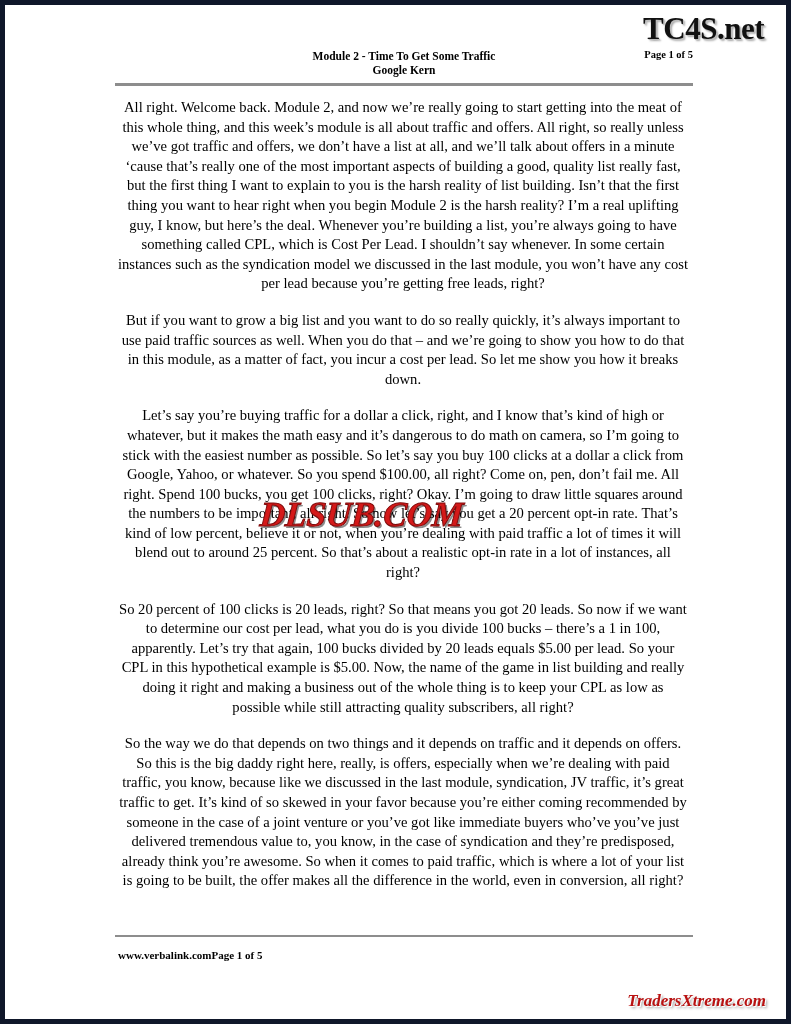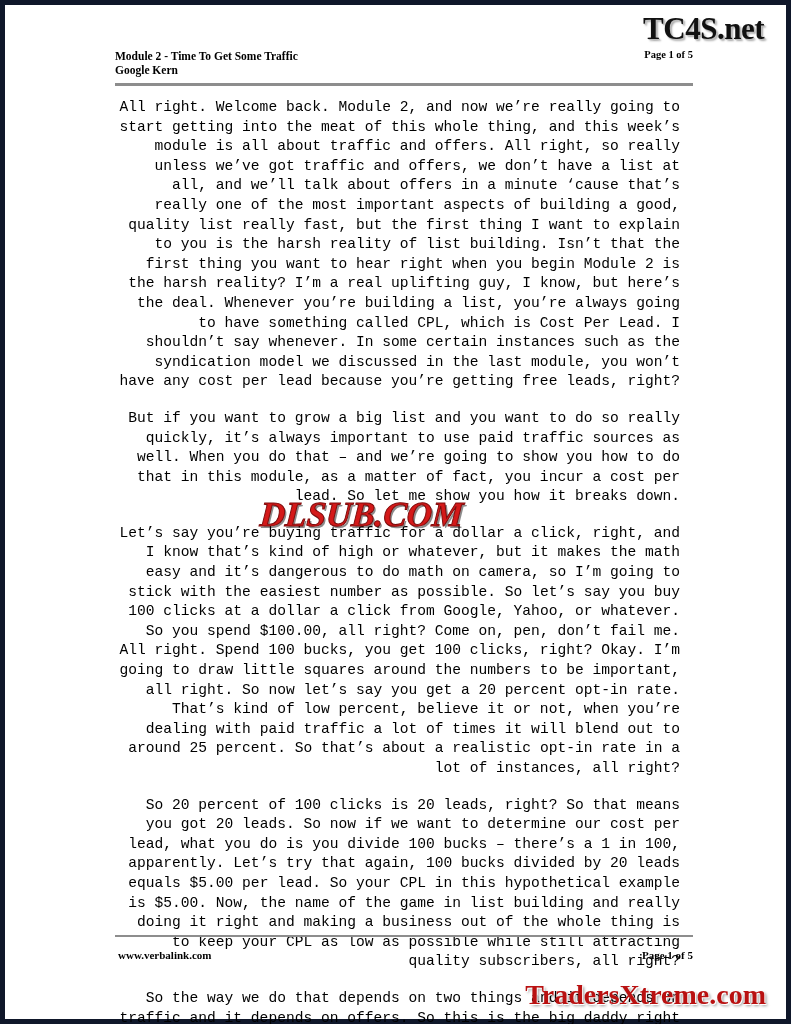--- a/index.html
+++ b/index.html
@@ -41,21 +41,21 @@
 
   
   .header {
     position: absolute;
     left: 110px;
     top: 44px;
     width: 578px;
     height: 30px;
   }
   .header-center {
-    text-align: left;
+    text-align: center;
     font-weight: bold;
     font-size: 11.5px;
     font-family: "Liberation Serif", serif;
     line-height: 14px;
   }
   .header-page {
     position: absolute;
     right: 0;
     top: 0;
     font-weight: bold;
@@ -71,43 +71,42 @@
   }
 
   
   .body {
     position: absolute;
     left: 113px;
     top: 93px;
     width: 570px;
   }
   .body p {
-    margin: 0 8px 17px 0;
-    font-family: Liberation Mono, monospace;
+    margin: 0 0 17px 0;
+    font-family: Liberation Serif, serif;
     font-size: 14.6px;
     line-height: 19.6px;
-    text-align: right;
+    text-align: center;
   }
 
   
   .rule-bottom {
     position: absolute;
     left: 110px;
     bottom: 82px;
     width: 578px;
     height: 2px;
     background: #8d8d8d;
   }
   .footer {
     position: absolute;
     left: 113px;
     bottom: 58px;
     width: 575px;
     display: flex;
-    justify-content: space-between;
     font-weight: bold;
     font-size: 11px;
     font-family: "Liberation Serif", serif;
   }
 
   
   .dlsub {
     position: absolute;
     left: 255px;
     top: 490px;
@@ -120,23 +119,24 @@
     -webkit-text-stroke: 1px #7d0b0b;
     text-shadow: 2px 2px 0 rgba(0,0,0,0.45);
     transform: skewX(-4deg);
   }
   .traders {
     position: absolute;
     right: 20px;
     bottom: 8px;
     font-family: "Liberation Serif", serif;
     font-weight: bold;
-    font-size: 28px;
+    font-size: 17px;
     color: #b91111;
     text-shadow: 1px 1px 0 #ffffff, 2px 2px 3px rgba(0,0,0,0.4);
+    font-style: italic;
   }
 </style>
 </head>
 <body>
 
 <div class="page">
 
   <div class="tc4s-logo">TC4S.net</div>
 
   <div class="header">

